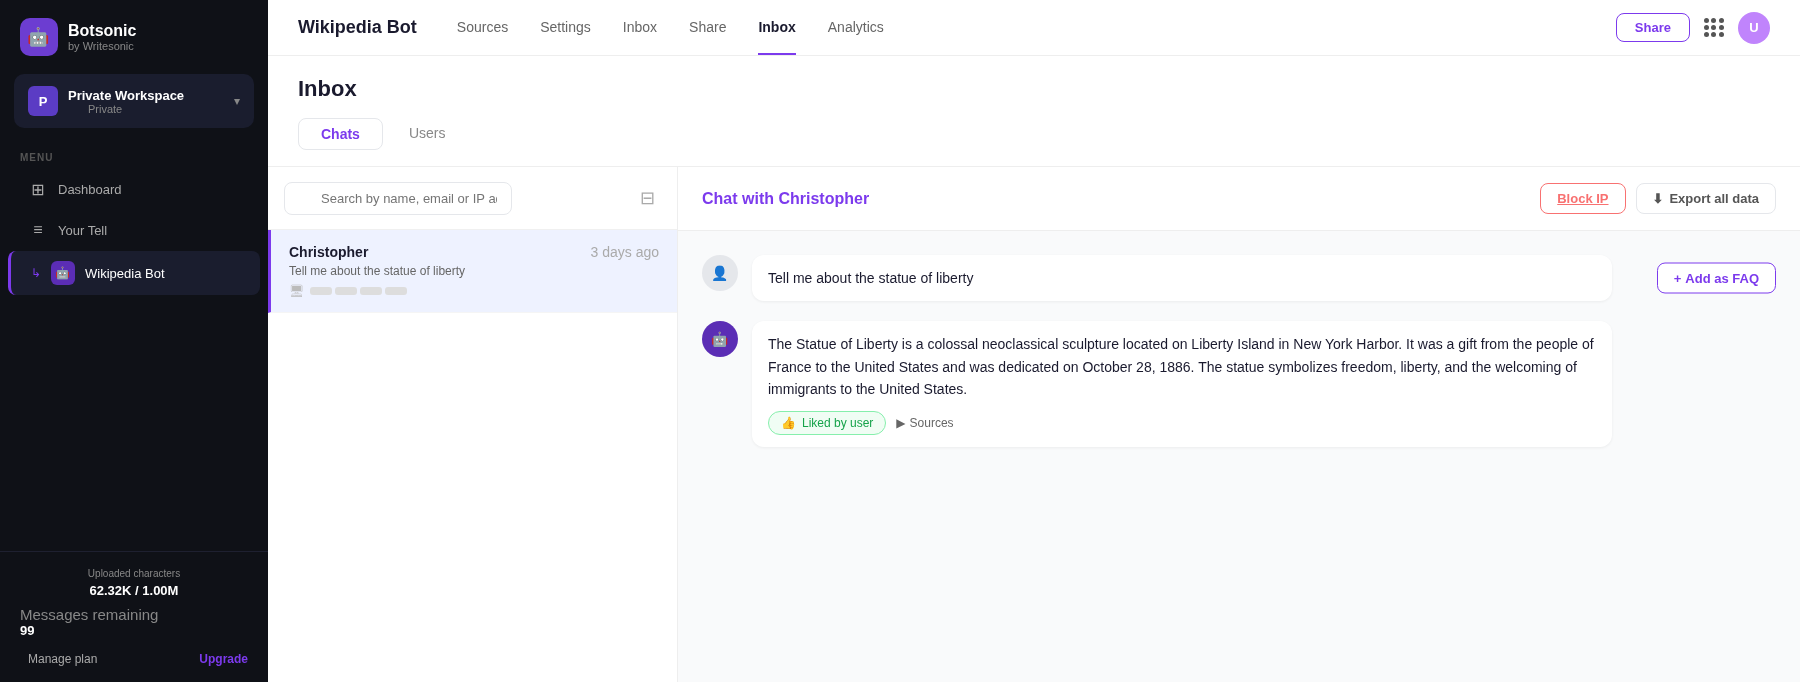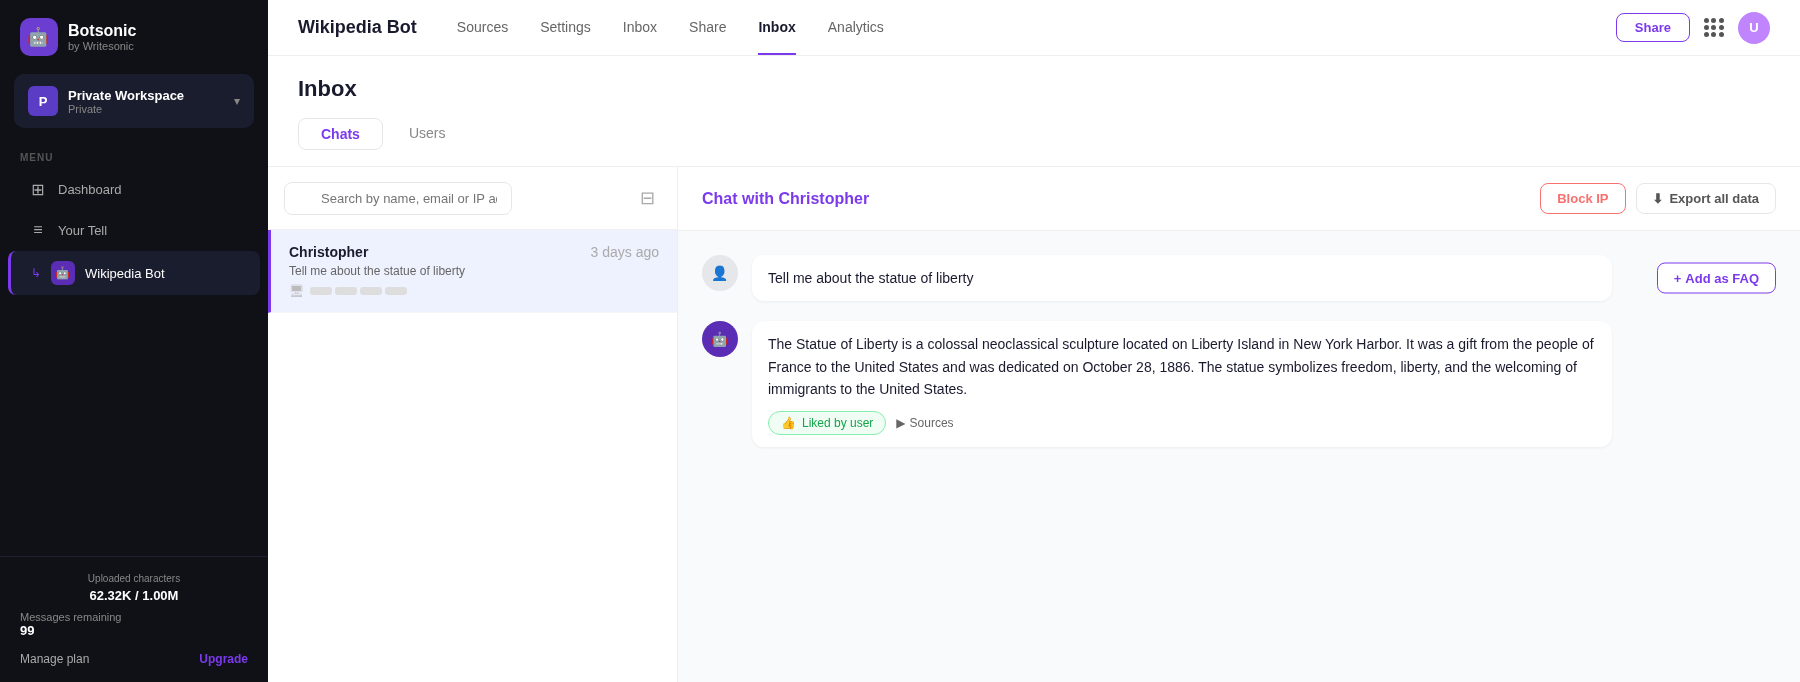--- a/index.html
+++ b/index.html
@@ -56,21 +56,21 @@
       display: flex;
       align-items: center;
       justify-content: center;
       font-size: 13px;
       font-weight: 700;
       color: #fff;
     }
 
     .workspace-info { flex: 1; }
     .workspace-name { font-size: 13px; font-weight: 600; color: #fff; }
-    .workspace-type { font-size: 11px; color: #888; }
+    .workspace-type { font-size: 11px; color: #888; margin-left: 20px; }
 
     .chevron { color: #888; font-size: 12px; }
 
     .menu-label {
       font-size: 10px;
       color: #555;
       letter-spacing: 1px;
       font-weight: 600;
       padding: 14px 20px 6px;
       text-transform: uppercase;
@@ -116,30 +116,30 @@
     }
 
     .sidebar-bottom {
       margin-top: auto;
       padding: 16px 20px;
       border-top: 1px solid #1e2030;
     }
 
     .usage-label { font-size: 10px; color: #888; margin-bottom: 4px; text-align: center; }
     .usage-value { font-size: 13px; color: #fff; font-weight: 600; margin-bottom: 2px; text-align: center; }
-    .messages-label { font-size: 11px; color: #888; margin-top: 8px; }
+    .messages-label { font-size: 15px; color: #888; margin-top: 8px; }
     .messages-value { font-size: 13px; color: #fff; font-weight: 700; }
 
     .sidebar-actions {
       display: flex;
       justify-content: space-between;
       margin-top: 14px;
     }
 
-    .manage-plan { font-size: 12px; color: #aaa; cursor: pointer; }
+    .manage-plan { font-size: 12px; color: #aaa; cursor: pointer; margin-left: 8px; }
     .upgrade-btn { font-size: 12px; color: #7c3aed; font-weight: 600; cursor: pointer; }
 
     
     .main {
       flex: 1;
       display: flex;
       flex-direction: column;
       background: #fff;
       height: 100%;
     }
@@ -382,20 +382,21 @@
 
     .block-ip-btn {
       background: transparent;
       border: 1.5px solid #f87171;
       color: #f87171;
       padding: 7px 16px;
       border-radius: 8px;
       font-size: 13px;
       font-weight: 600;
       cursor: pointer;
+      text-decoration: underline;
     }
 
     .export-btn {
       background: transparent;
       border: 1.5px solid #e5e7eb;
       color: #555;
       padding: 7px 16px;
       border-radius: 8px;
       font-size: 13px;
       font-weight: 600;

